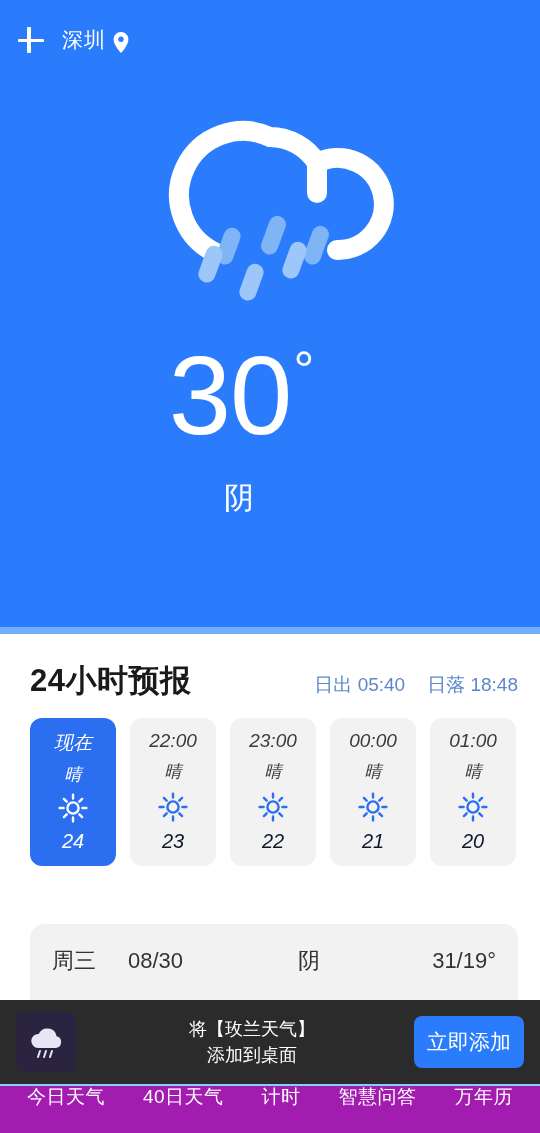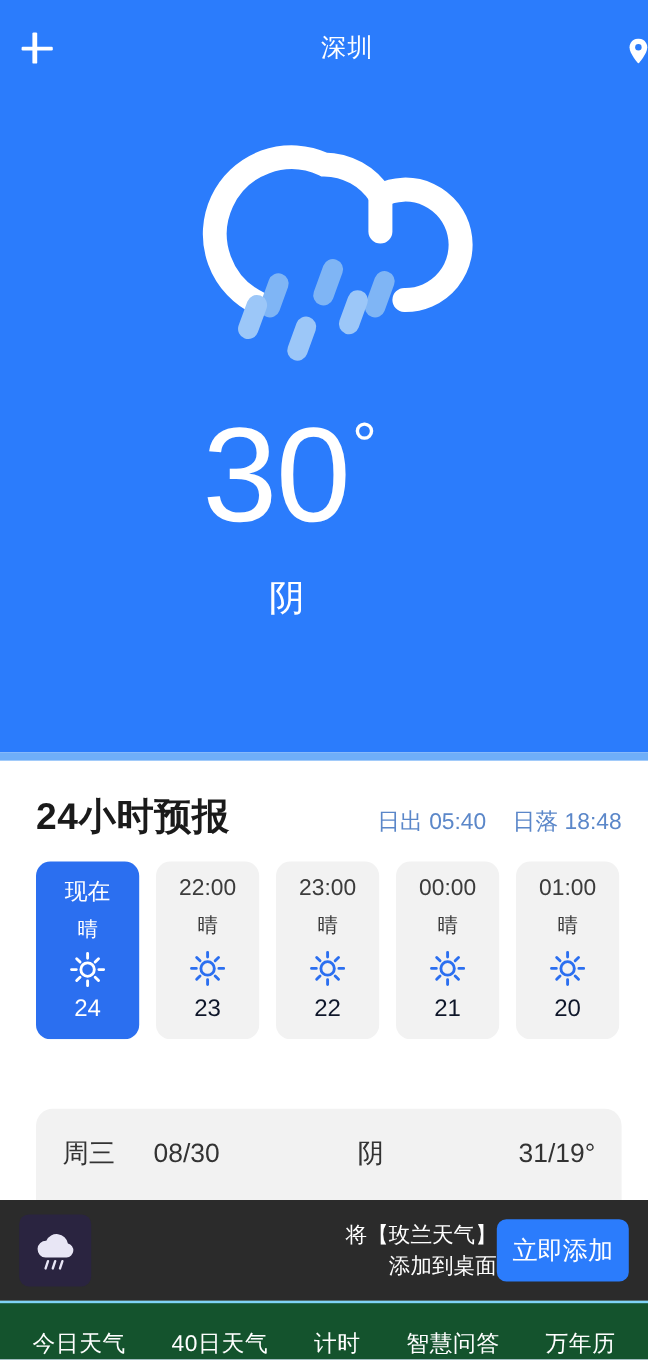--- a/index.html
+++ b/index.html
@@ -25,21 +25,20 @@
     position:absolute; top:627px; left:0;
     width:540px; height:7px;
     background:#6FAEF8;
   }
 
   .topbar {
     position:absolute; top:18px; left:0;
     width:540px; height:44px;
     display:flex; align-items:center;
     padding-left:16px;
-    justify-content:space-between;
   }
   .plus-icon {
     position:relative;
     width:30px; height:30px;
     flex:0 0 30px;
     cursor:pointer;
   }
   .plus-icon::before, .plus-icon::after {
     content:""; position:absolute; background:#ffffff; border-radius:1px;
   }
@@ -148,20 +147,21 @@
     font-size:19px;
   }
   .sun-times span b { font-weight:400;margin-top:12px; }
 
   .hour-strip {
     display:flex;
     gap:14px;
     padding:16px 0 0 30px;
     overflow:hidden;
     width:540px;
+    font-style:italic;
   }
   .hour-card {
     flex:0 0 86px;
     width:86px; height:148px;
     background:#F2F2F2;
     border-radius:12px;
     display:flex; flex-direction:column;
     align-items:center; justify-content:space-between;
     padding:12px 0 13px 0;
     cursor:pointer;
@@ -217,42 +217,42 @@
     background:#2A2440;
     flex:0 0 60px;
     display:flex; align-items:center; justify-content:center;
   }
   .promo-text {
     margin-left:14px;
     color:#ffffff;
     font-size:18px;
     line-height:1.45;
     flex:1;
-    text-align:right;
+    text-align:center;
   }
   .promo-btn {
     flex:0 0 110px;
     height:52px;
     background:#2B7CFC;
     border-radius:8px;
     color:#ffffff;
     font-size:21px;
     display:flex; align-items:center; justify-content:center;
     cursor:pointer;
     border:none;
     font-family:inherit;
   }
 
   
   .bottom-nav {
     position:absolute;
     left:0; bottom:0;
     width:540px; height:49px;
-    background:#14532d;
-    display:flex; align-items:flex-end;
+    background:#a21caf;
+    display:flex; align-items:flex-start;
     justify-content:space-around;
     padding:0 8px;
   }
   .nav-item {
     color:#ffffff;
     font-size:19px;
     letter-spacing:.5px;
     cursor:pointer;
     white-space:nowrap;
   }

